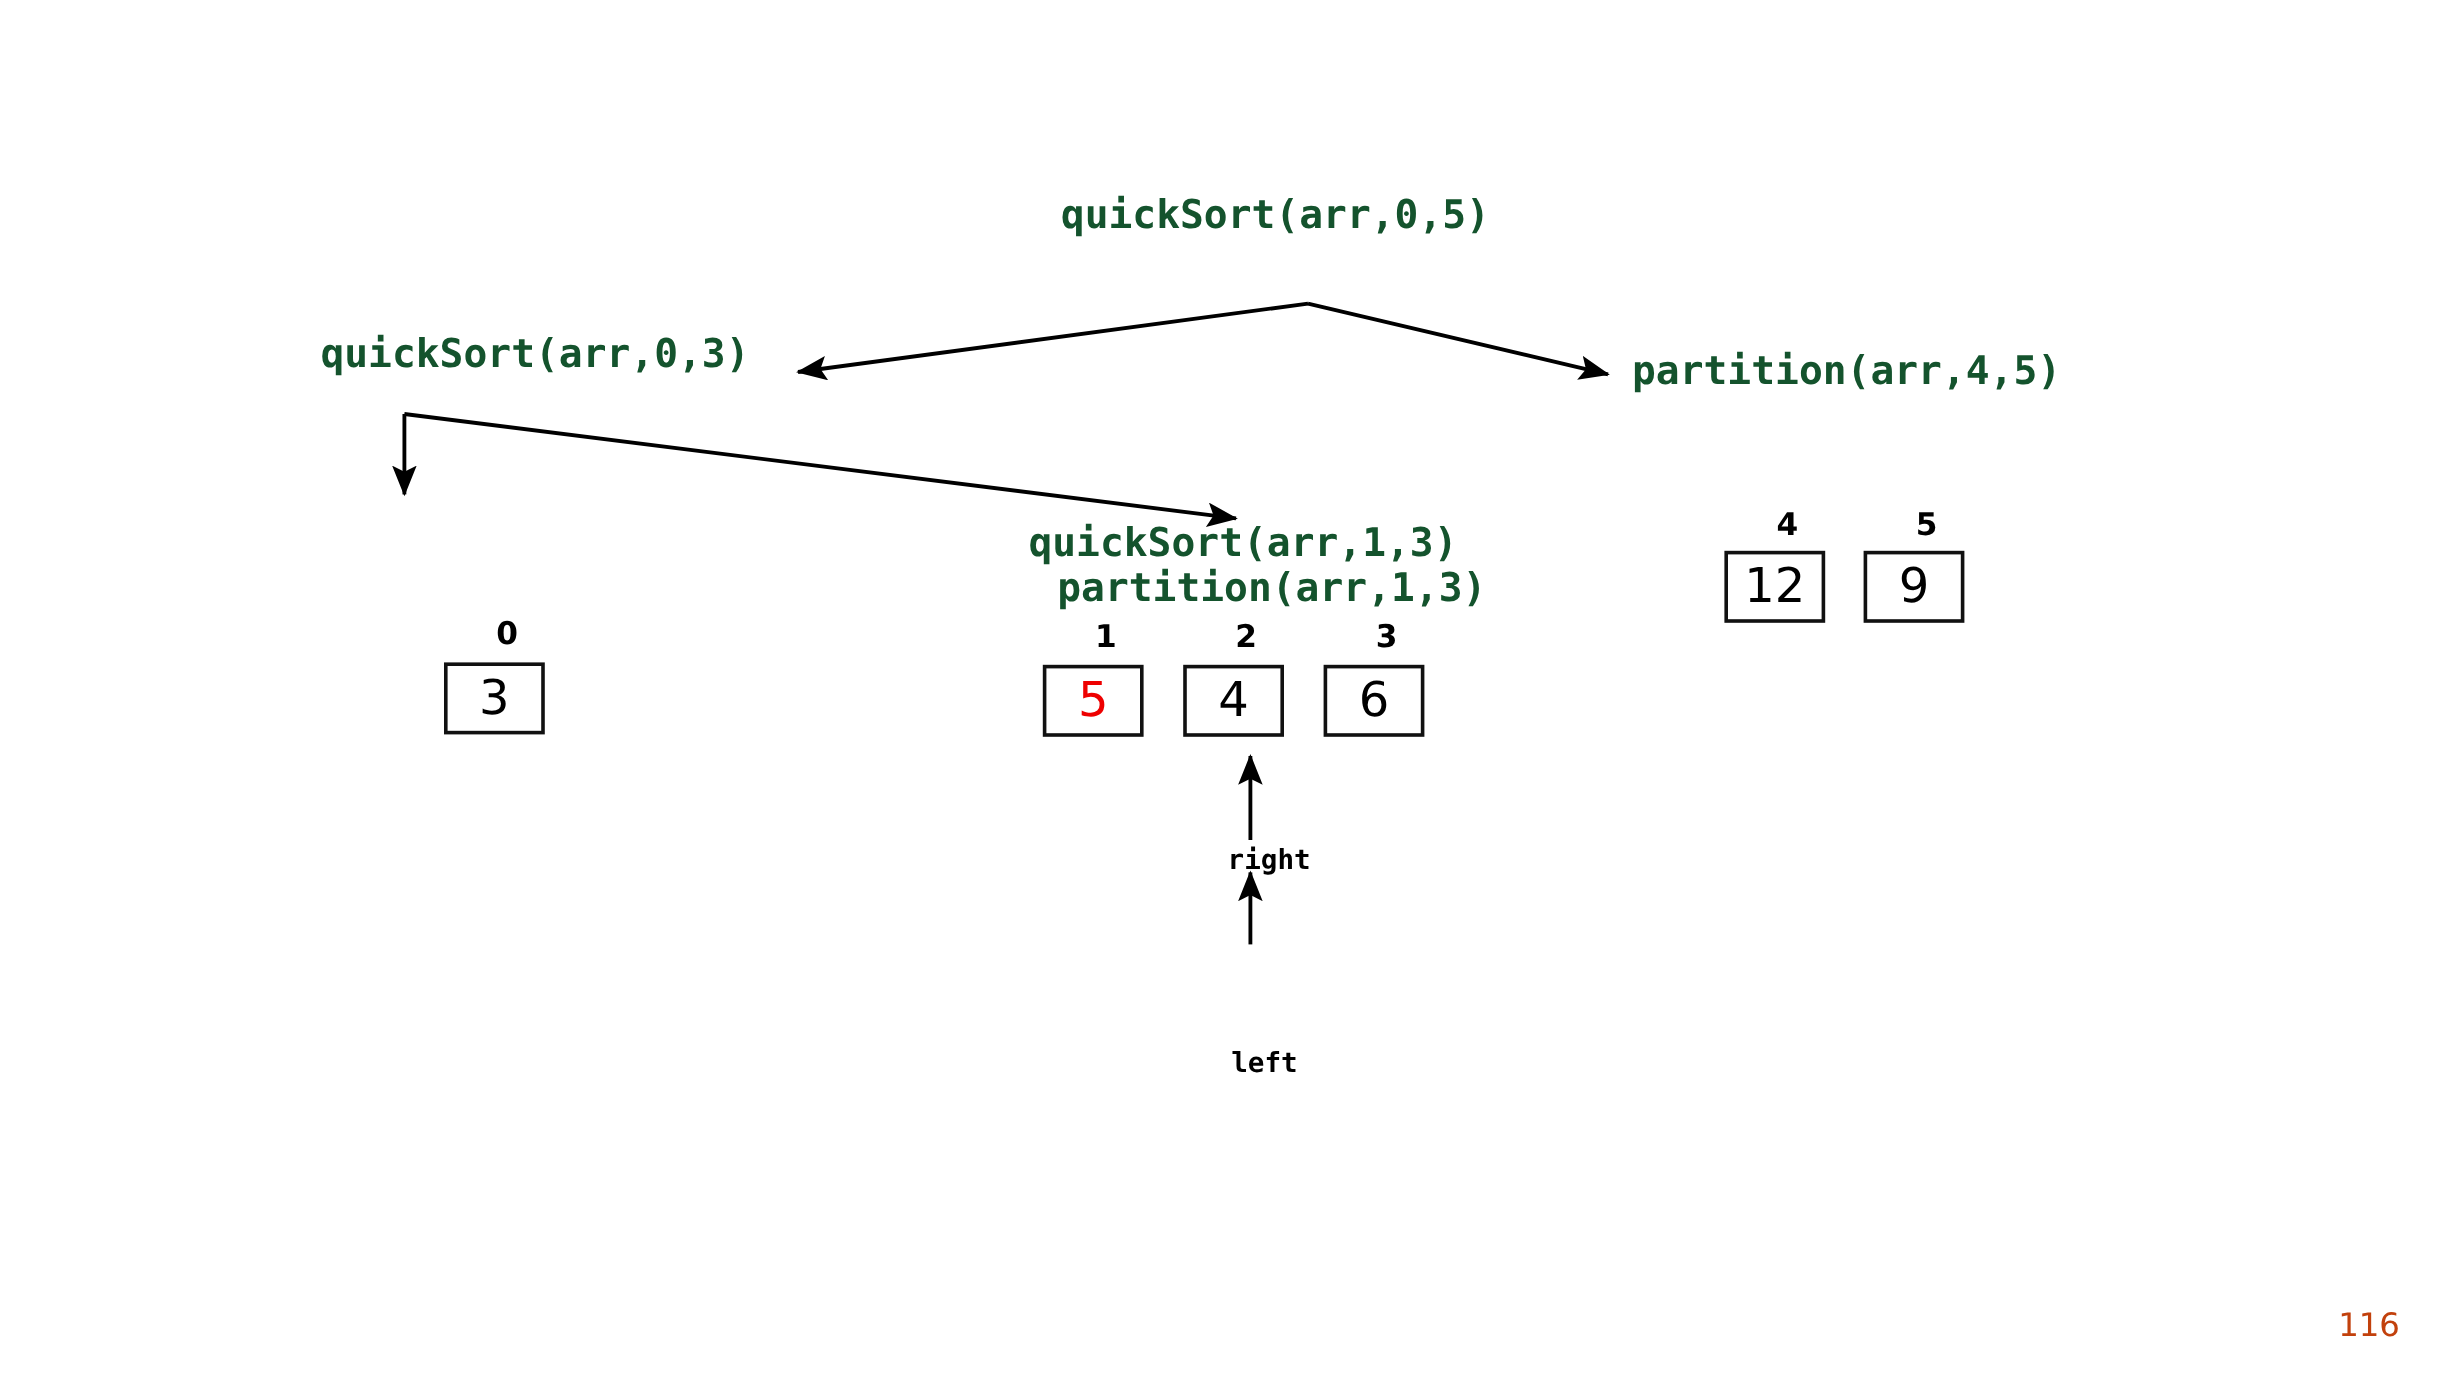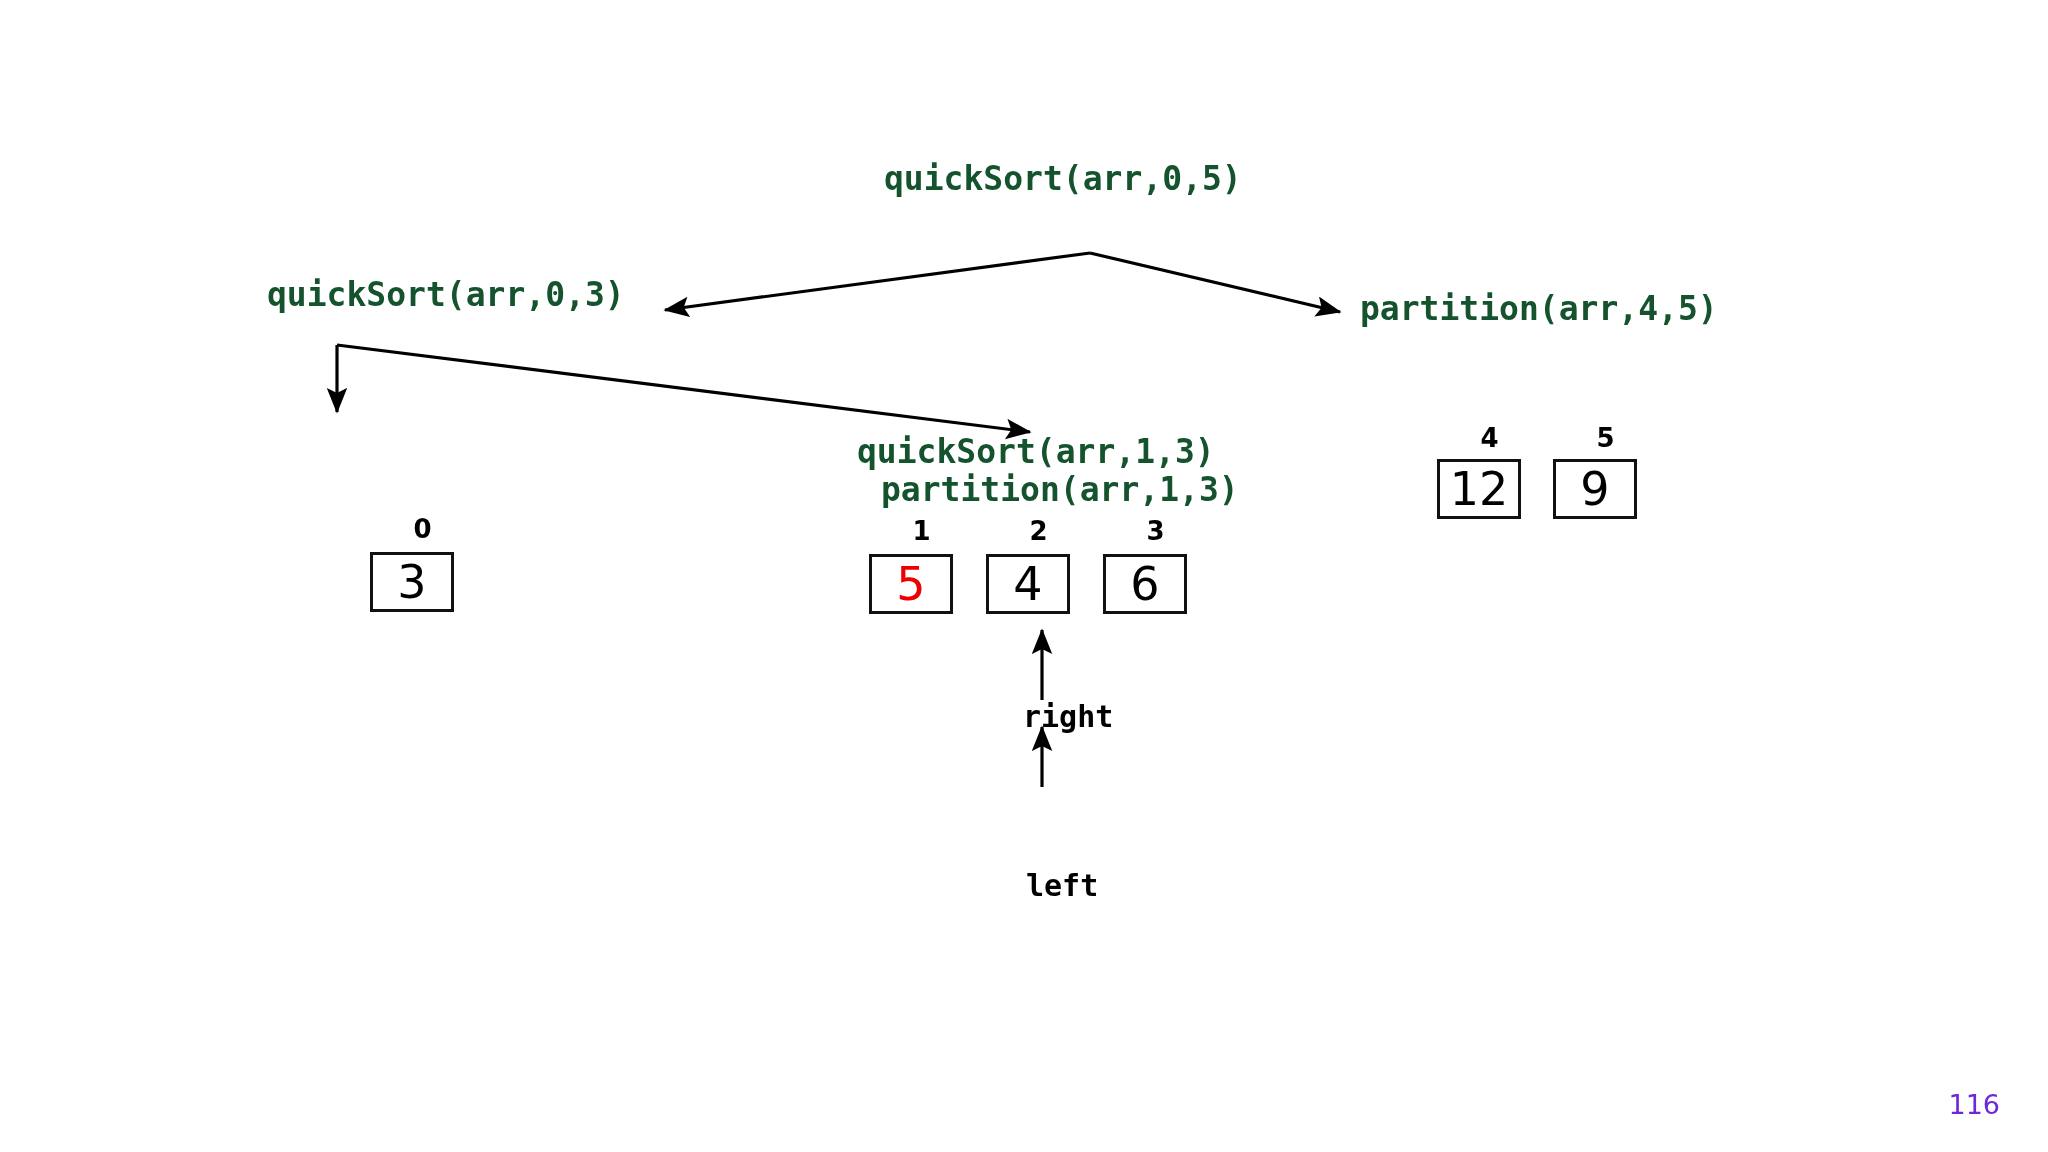--- a/index.html
+++ b/index.html
@@ -22,21 +22,21 @@
     font-size: 33px;
     line-height: 38px;
     color: #14532d;
     white-space: pre;
     letter-spacing: 0px;
   }
   .ptr-label {
     position: absolute;
     font-family: "DejaVu Sans Mono", "Liberation Mono", monospace;
     font-weight: bold;
-    font-size: 30px;
+    font-size: 23px;
     line-height: 34px;
     color: #000000;
     white-space: pre;
   }
   .idx-label {
     position: absolute;
     font-family: "DejaVu Sans", "Liberation Sans", sans-serif;
     font-weight: bold;
     font-size: 26px;
     line-height: 26px;
@@ -49,31 +49,31 @@
     box-sizing: border-box;
     border: 3px solid #111111;
     background: #ffffff;
     width: 84px;
     height: 60px;
     display: flex;
     align-items: center;
     justify-content: center;
     font-family: "DejaVu Sans", "Liberation Sans", sans-serif;
     font-weight: 400;
-    font-size: 46px;
+    font-size: 40px;
     color: #000000;
   }
   .cell.pivot { color: #ee0000; }
   .page-number {
     position: absolute;
     right: 48px;
     bottom: 32px;
     font-family: "DejaVu Sans", "Liberation Sans", sans-serif;
     font-size: 27px;
-    color: #6d28d9;
+    color: #c2410c;
   }
   svg.edges {
     position: absolute;
     left: 0;
     top: 0;
     width: 2048px;
     height: 1152px;
     pointer-events: none;
   }
 </style>

